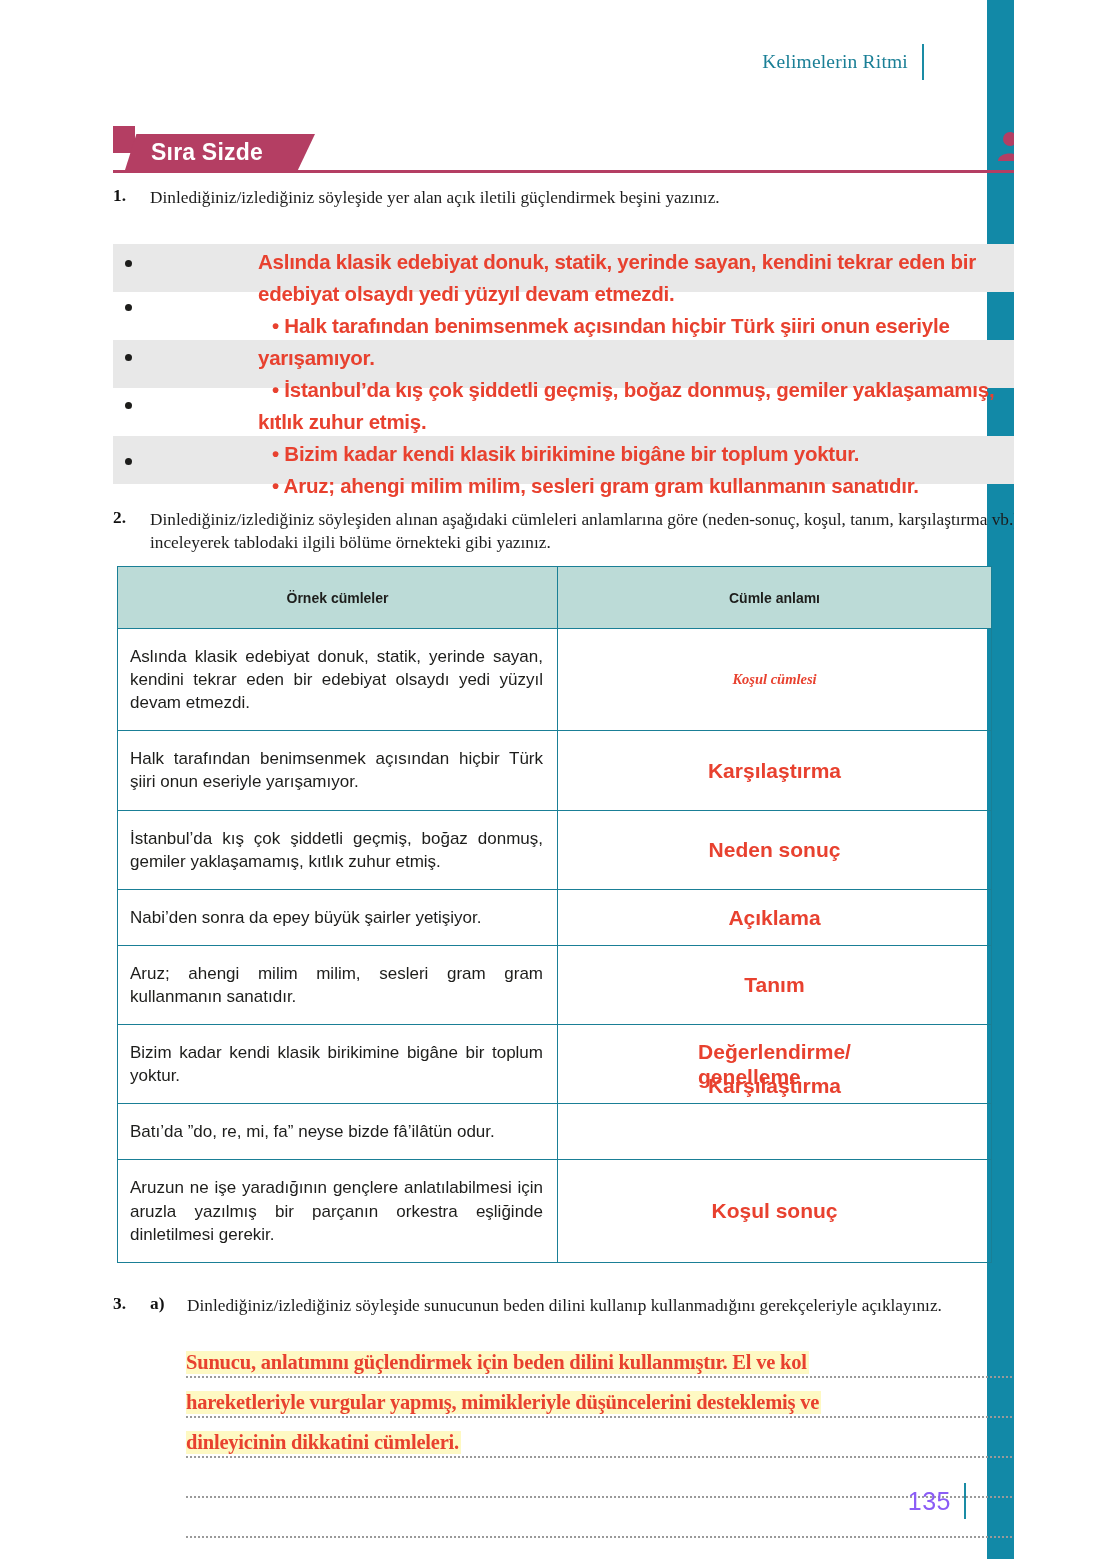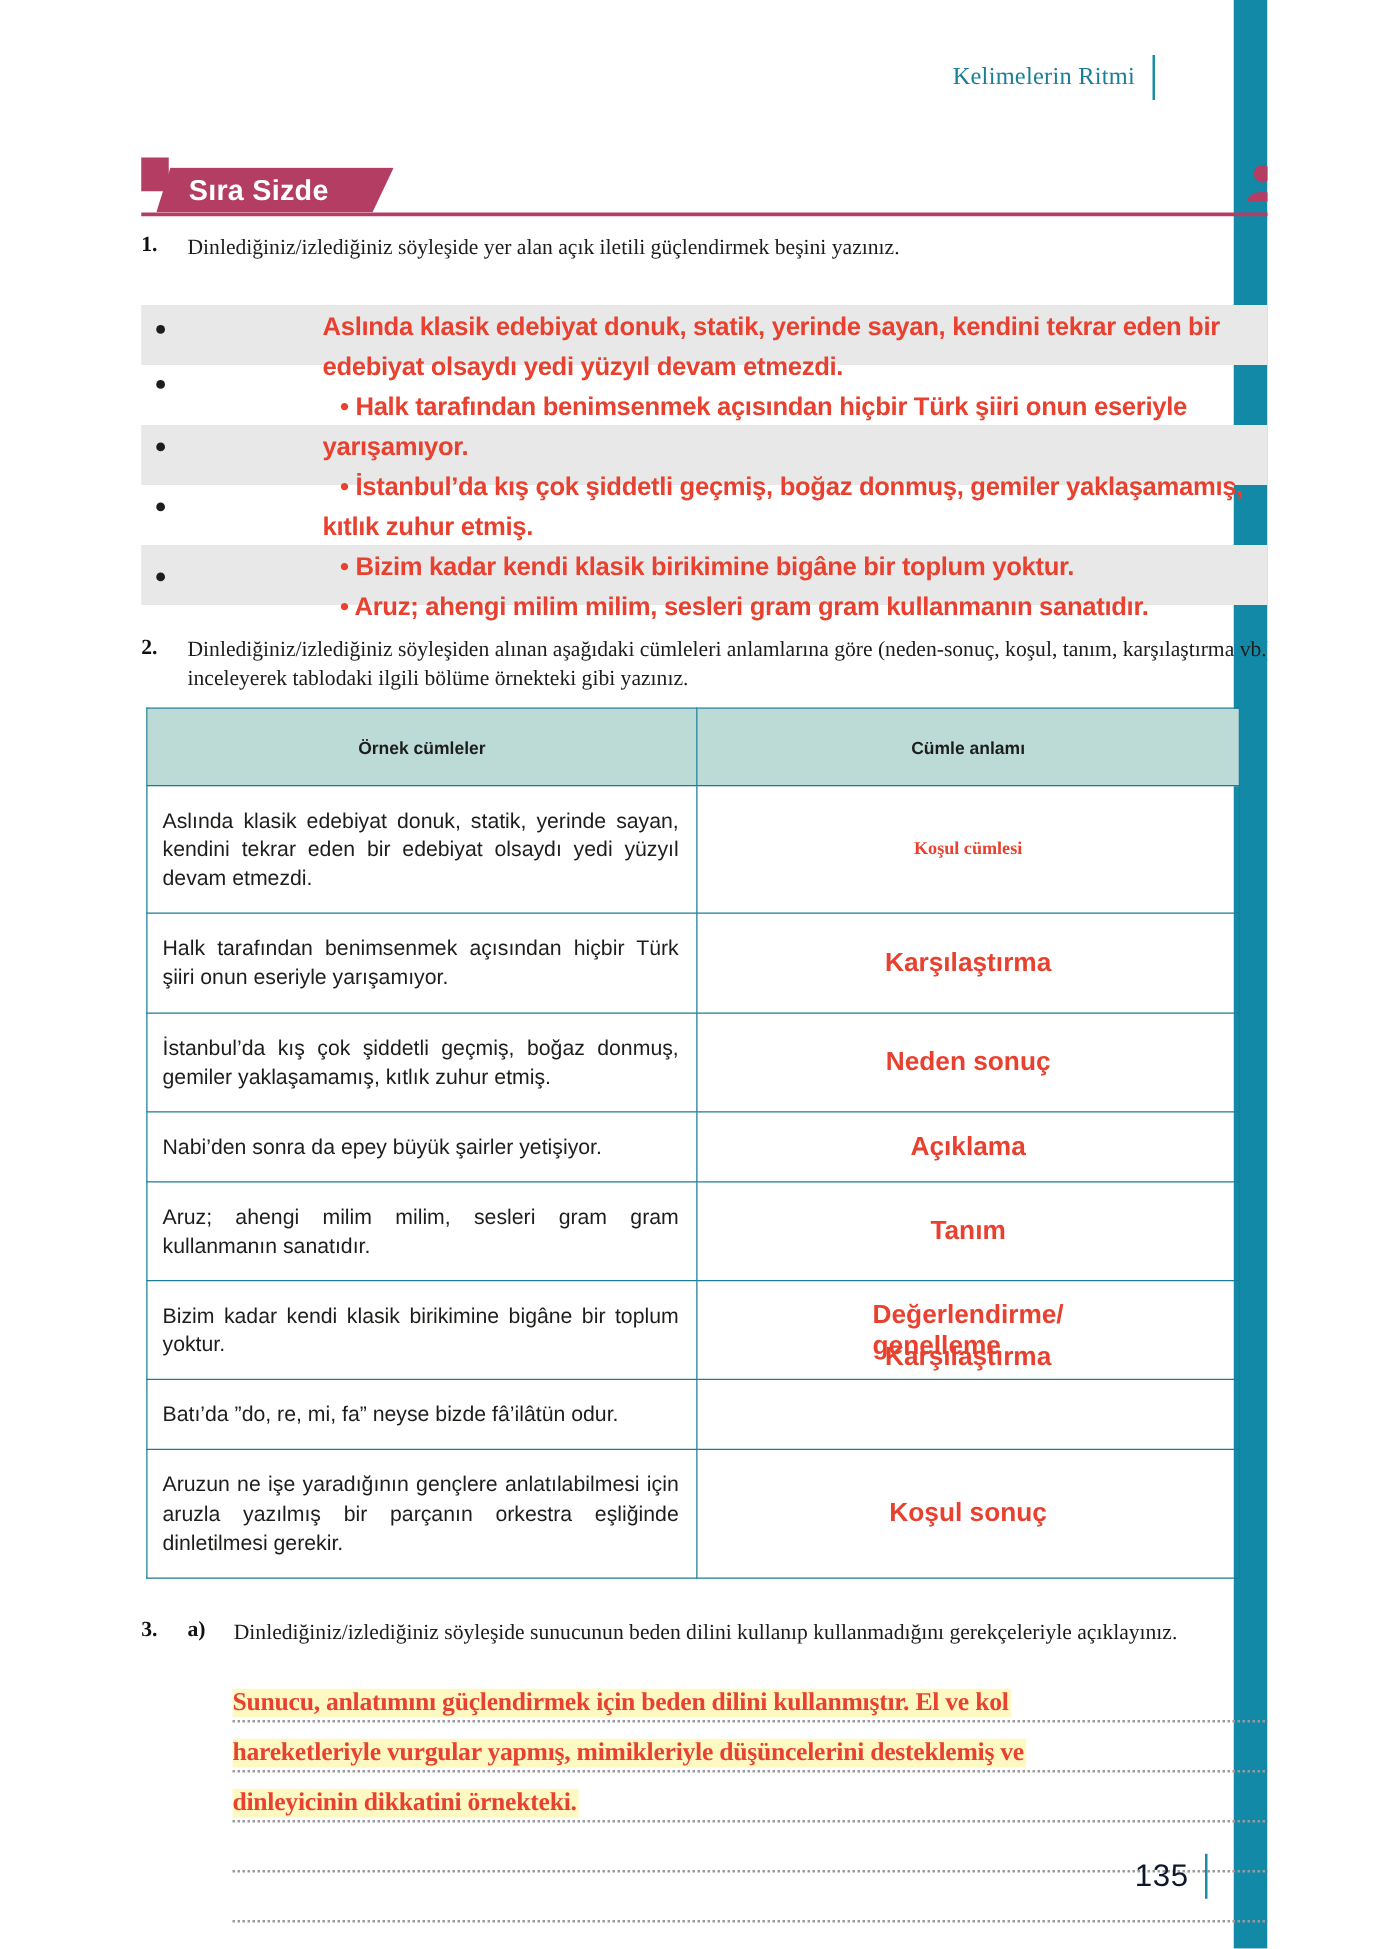--- a/index.html
+++ b/index.html
@@ -213,20 +213,21 @@
   .ans {
     color: #e8412f;
     font-weight: bold;
     font-size: 21px;
     line-height: 1.2;
     display: inline-block;
     text-align: left;
   }
   .ans.example {
     font-family: "Liberation Serif", serif;
+    font-style: italic;
     font-weight: bold;
     font-size: 14.5px;
   }
   .ans.shift-up {
     position: relative;
     top: -46px;
   }
 
   
   .ans-lines {
@@ -266,21 +267,21 @@
   .footer {
     position: absolute;
     right: 48px;
     bottom: 40px;
     display: flex;
     align-items: center;
     gap: 13px;
   }
   .page-num {
     font-size: 25px;
-    color: #0f172a;
+    color: #8b5cf6;
     letter-spacing: .5px;
     margin-left: 27px;
   }
   .footer-rule {
     width: 2px;
     height: 36px;
     background: #1a8ca5;
   }
 </style>
 </head>
@@ -402,21 +403,21 @@
   <div class="q" id="q3-text">Dinlediğiniz/izlediğiniz söyleşide sunucunun beden dilini kullanıp kullanmadığını gerekçeleriyle açıklayınız.</div>
 
   <div class="ans-lines">
     <div class="ans-line">
       <span class="hand-line">Sunucu, anlatımını güçlendirmek için beden dilini kullanmıştır. El ve kol</span>
     </div>
     <div class="ans-line">
       <span class="hand-line">hareketleriyle vurgular yapmış, mimikleriyle düşüncelerini desteklemiş ve</span>
     </div>
     <div class="ans-line">
-      <span class="hand-line">dinleyicinin dikkatini örnekteki.</span>
+      <span class="hand-line">dinleyicinin dikkatini cümleleri.</span>
     </div>
     <div class="ans-line">
       <span class="hand-line"></span>
     </div>
     <div class="ans-line">
       <span class="hand-line"></span>
     </div>
   </div>
 
   <div class="arrow-marker">

